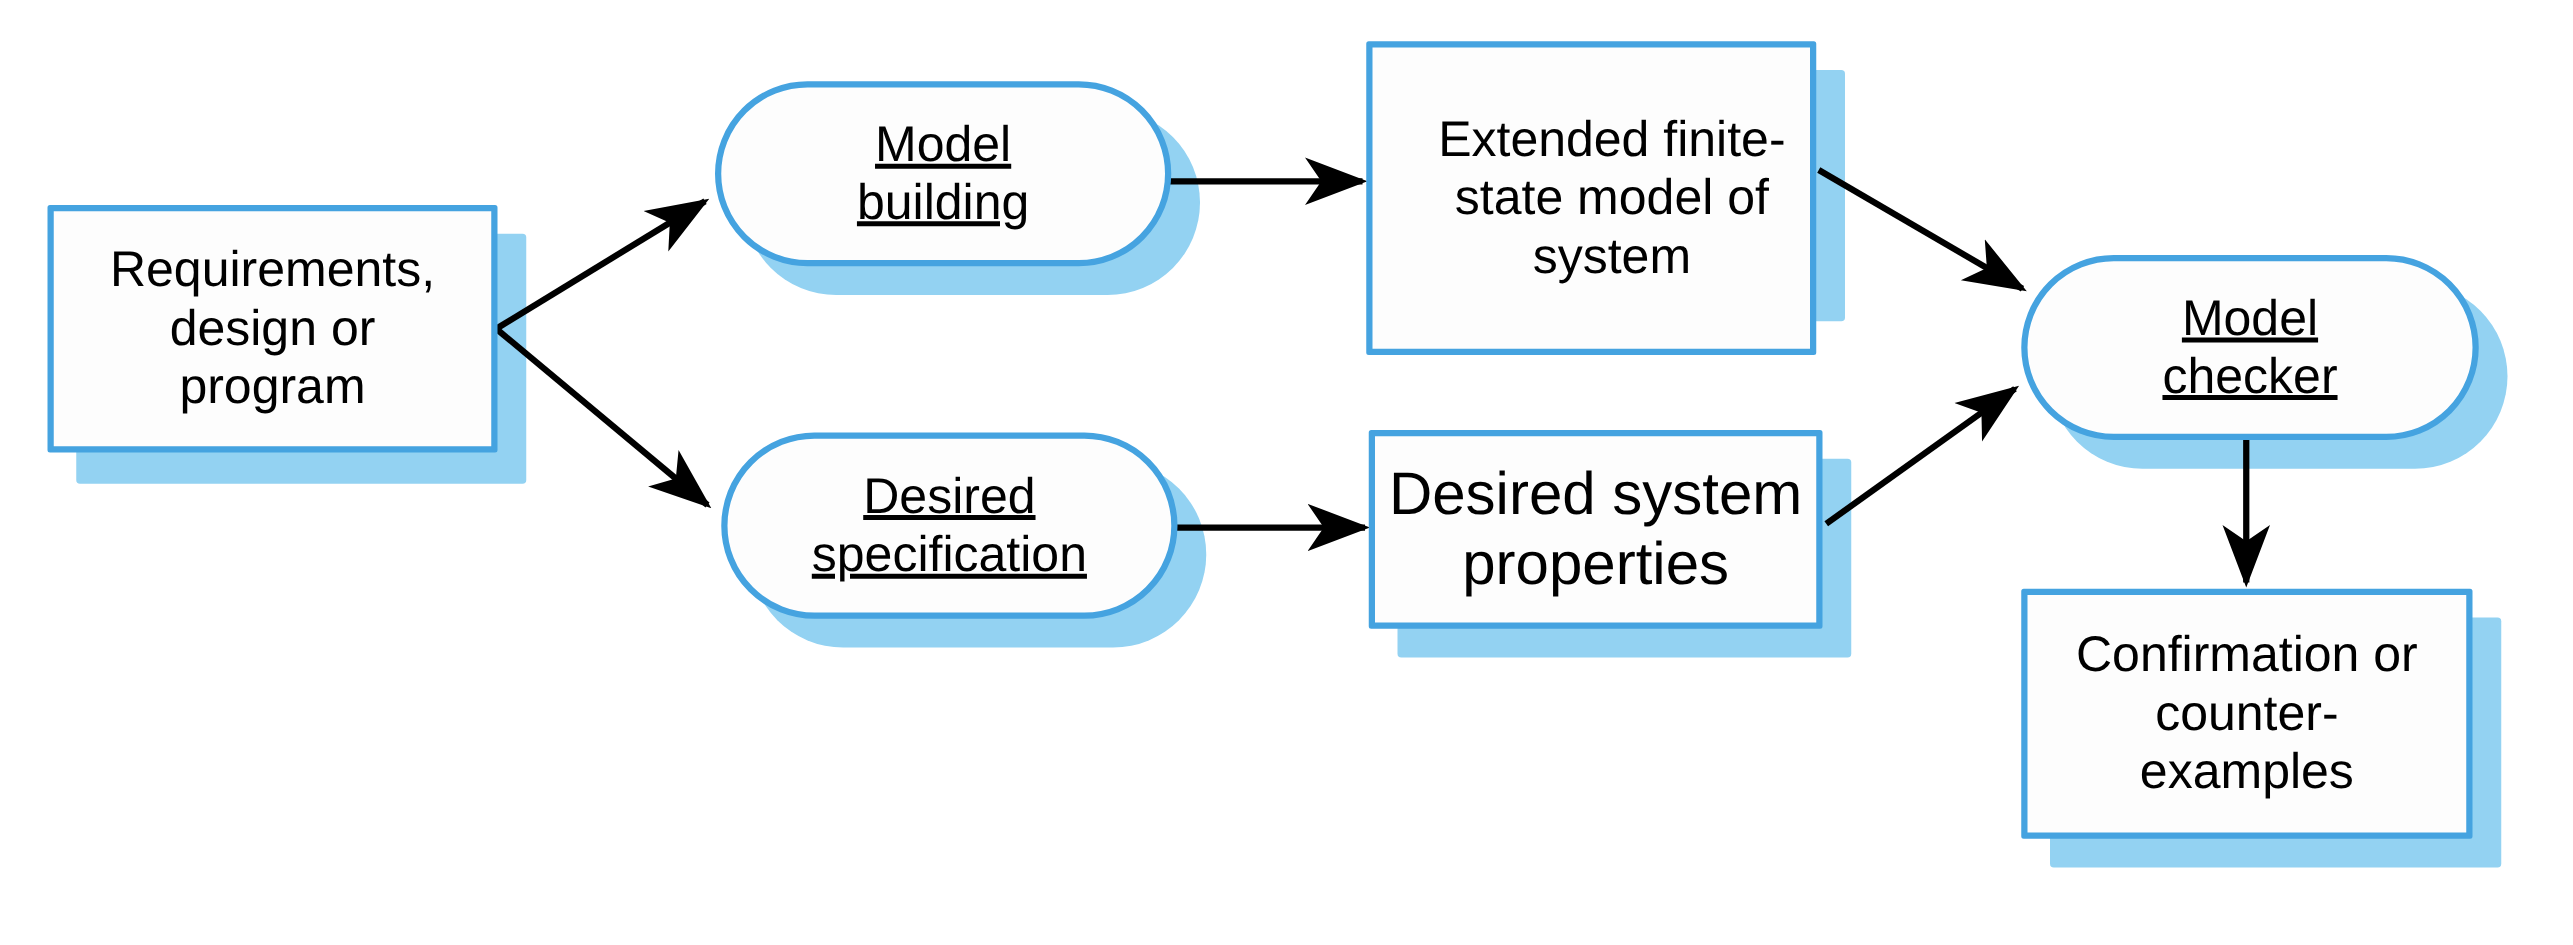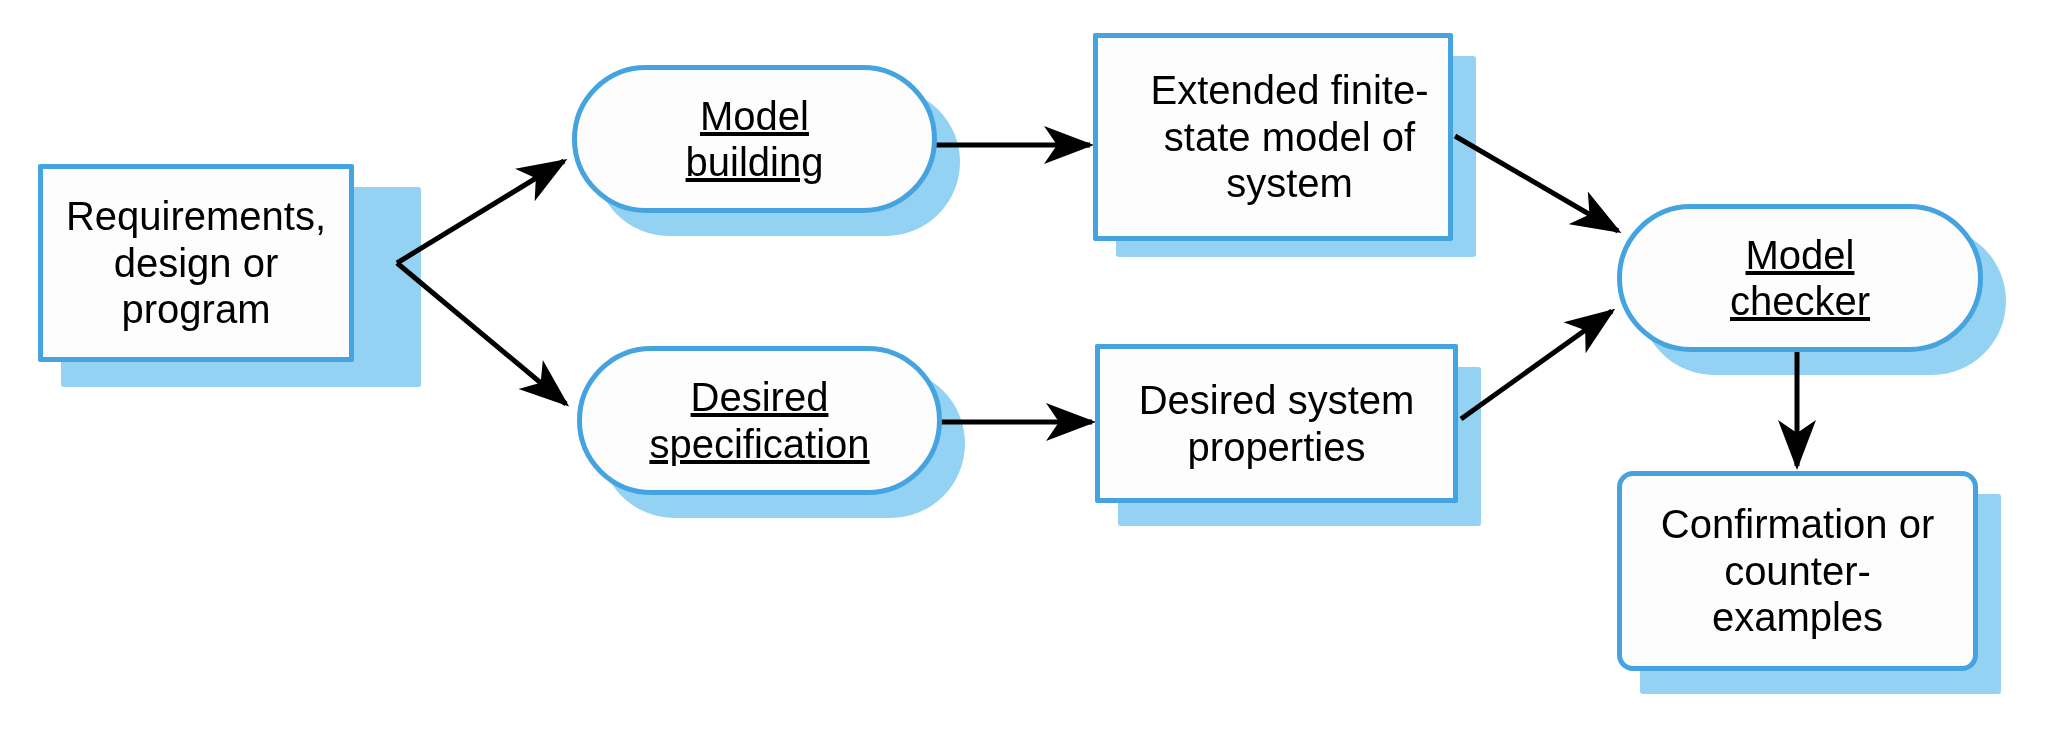--- a/index.html
+++ b/index.html
@@ -70,37 +70,37 @@
       <line x1="397" y1="263" x2="564" y2="161" marker-end="url(#ah)"></line>
       <line x1="397" y1="263" x2="566" y2="404" marker-end="url(#ah)"></line>
       <line x1="935" y1="145" x2="1090" y2="145" marker-end="url(#ah)"></line>
       <line x1="940" y1="422" x2="1092" y2="422" marker-end="url(#ah)"></line>
       <line x1="1455" y1="136" x2="1618" y2="231" marker-end="url(#ah)"></line>
       <line x1="1461" y1="419" x2="1612" y2="311" marker-end="url(#ah)"></line>
       <line x1="1797" y1="348" x2="1797" y2="466" marker-end="url(#ah)"></line>
     </g>
   </svg>
 
-  <div class="node rect" style="left:38px; top:164px; width:316px; height:198px; font-size:40px;">Requirements,
+  <div class="node rect" style="left:38px; top:164px; width:360px; height:198px; font-size:40px;">Requirements,
 design or
 program</div>
 
   <div class="node pill" style="left:572px; top:65px; width:365px; height:148px; font-size:40px;">Model
 building</div>
 
   <div class="node pill" style="left:577px; top:346px; width:365px; height:149px; font-size:40px;">Desired
 specification</div>
 
-  <div class="node rect" style="left:1093px; top:33px; width:360px; height:208px; font-size:40px;padding-left:33px;">Extended finite-
+  <div class="node rect" style="left:1093px; top:33px; width:360px; height:251px; font-size:40px;padding-left:33px;">Extended finite-
 state model of
 system</div>
 
-  <div class="node rect" style="left:1095px; top:344px; width:363px; height:159px; font-size:40px;">Desired system
+  <div class="node rect" style="left:1095px; top:344px; width:363px; height:159px; font-size:48px;">Desired system
 properties</div>
 
   <div class="node pill" style="left:1617px; top:204px; width:366px; height:148px; font-size:40px;">Model
 checker</div>
 
-  <div class="node rect" style="left:1617px; top:471px; width:361px; height:200px; font-size:40px;border-radius:16px;">Confirmation or
+  <div class="node rect" style="left:1617px; top:471px; width:361px; height:200px; font-size:40px;">Confirmation or
 counter-
 examples</div>
 
 </div>
 
 </body></html>

